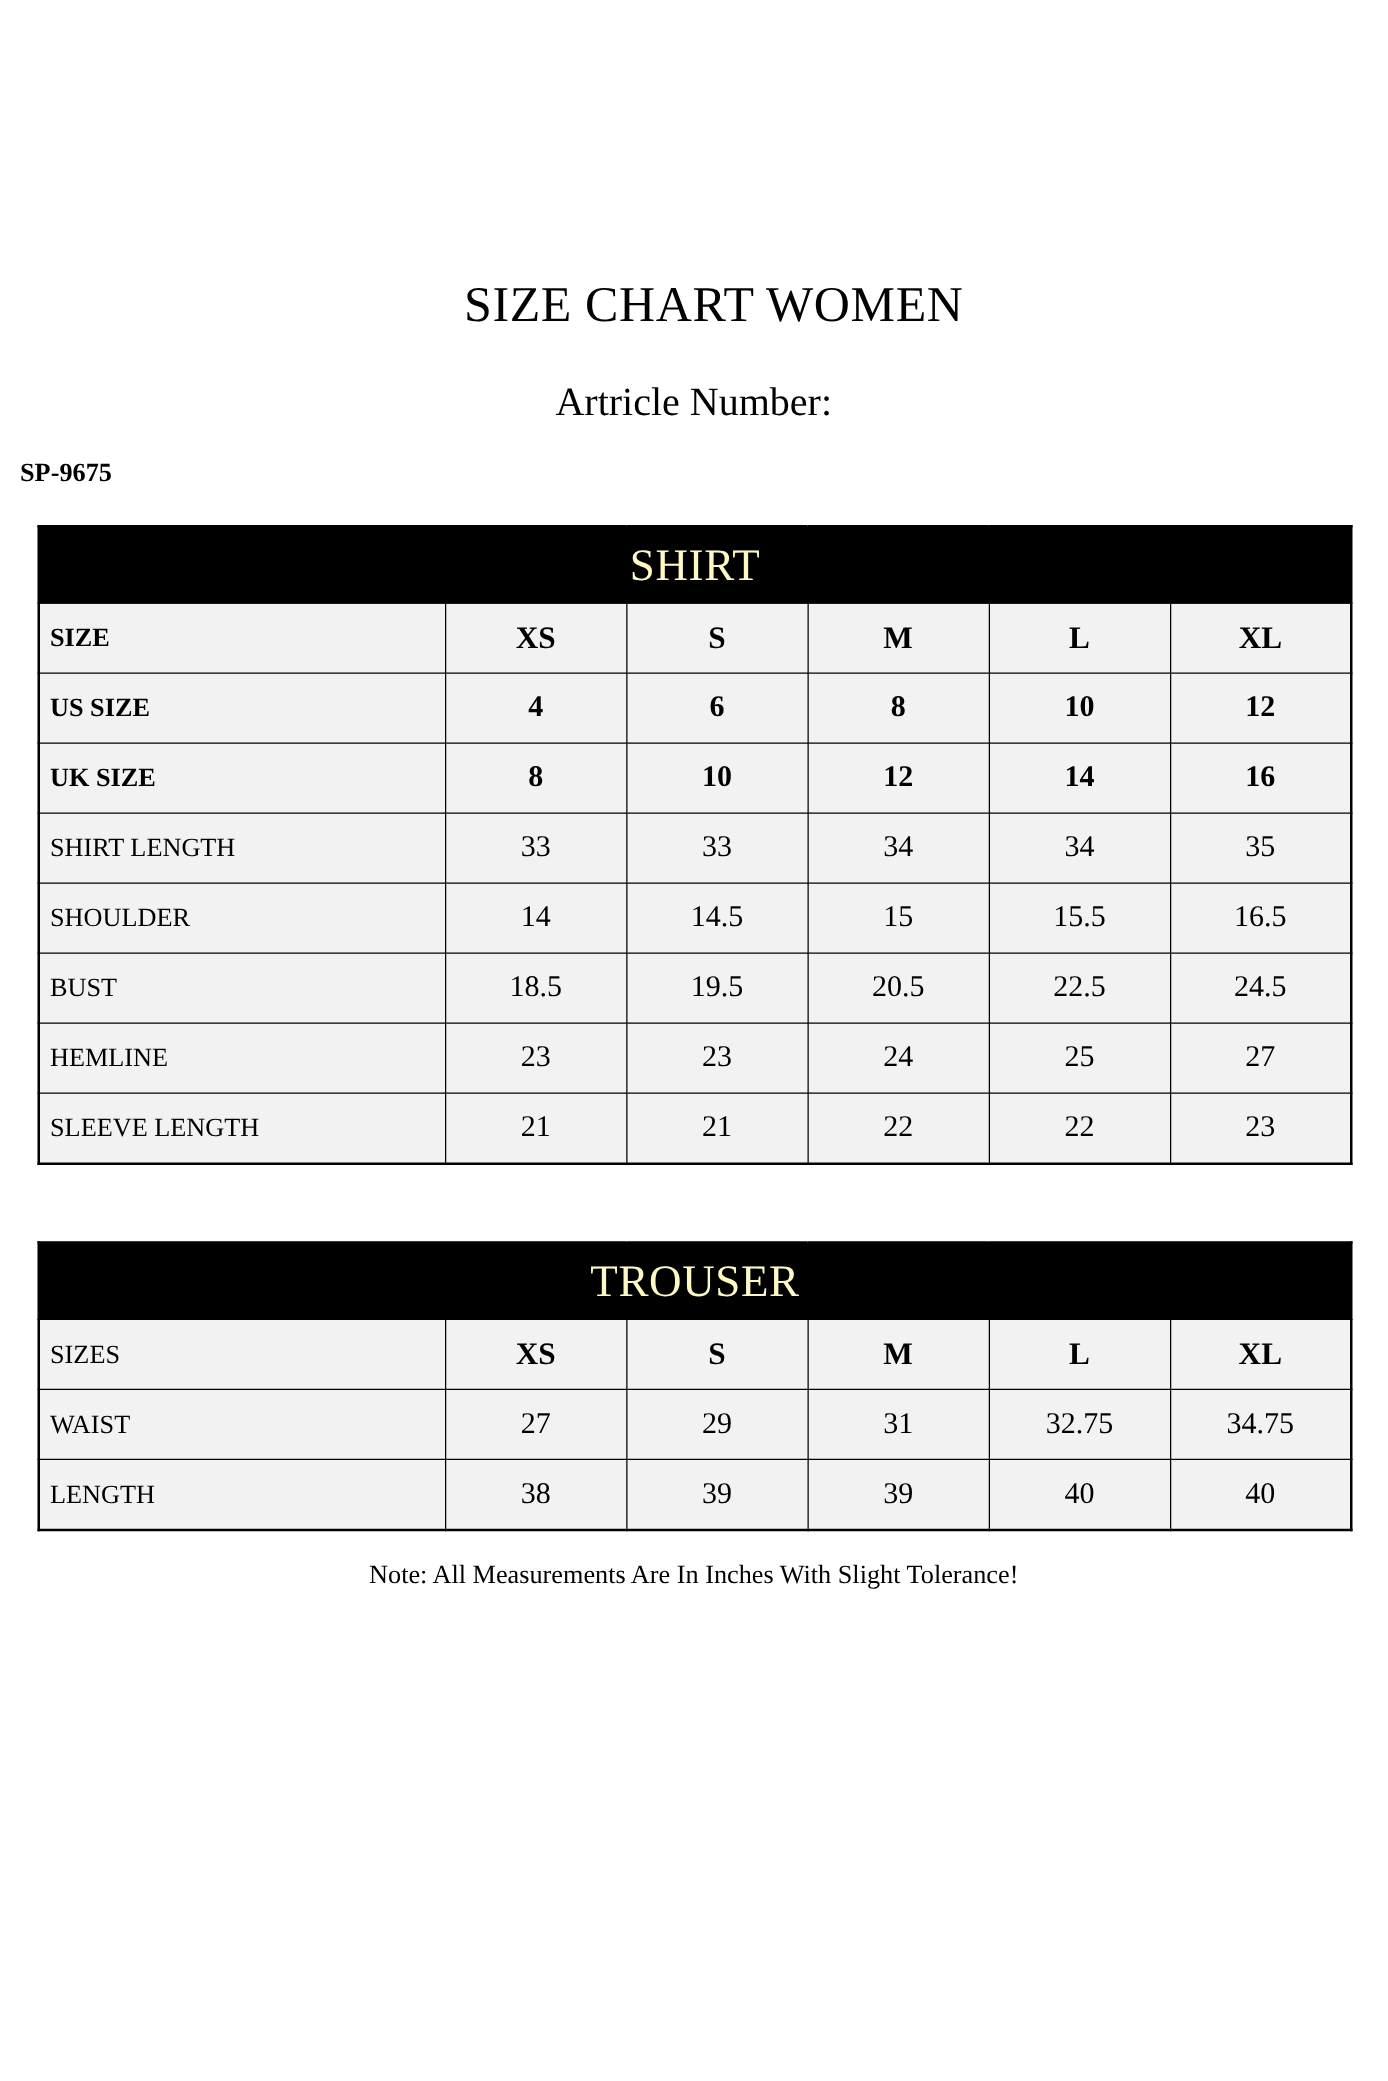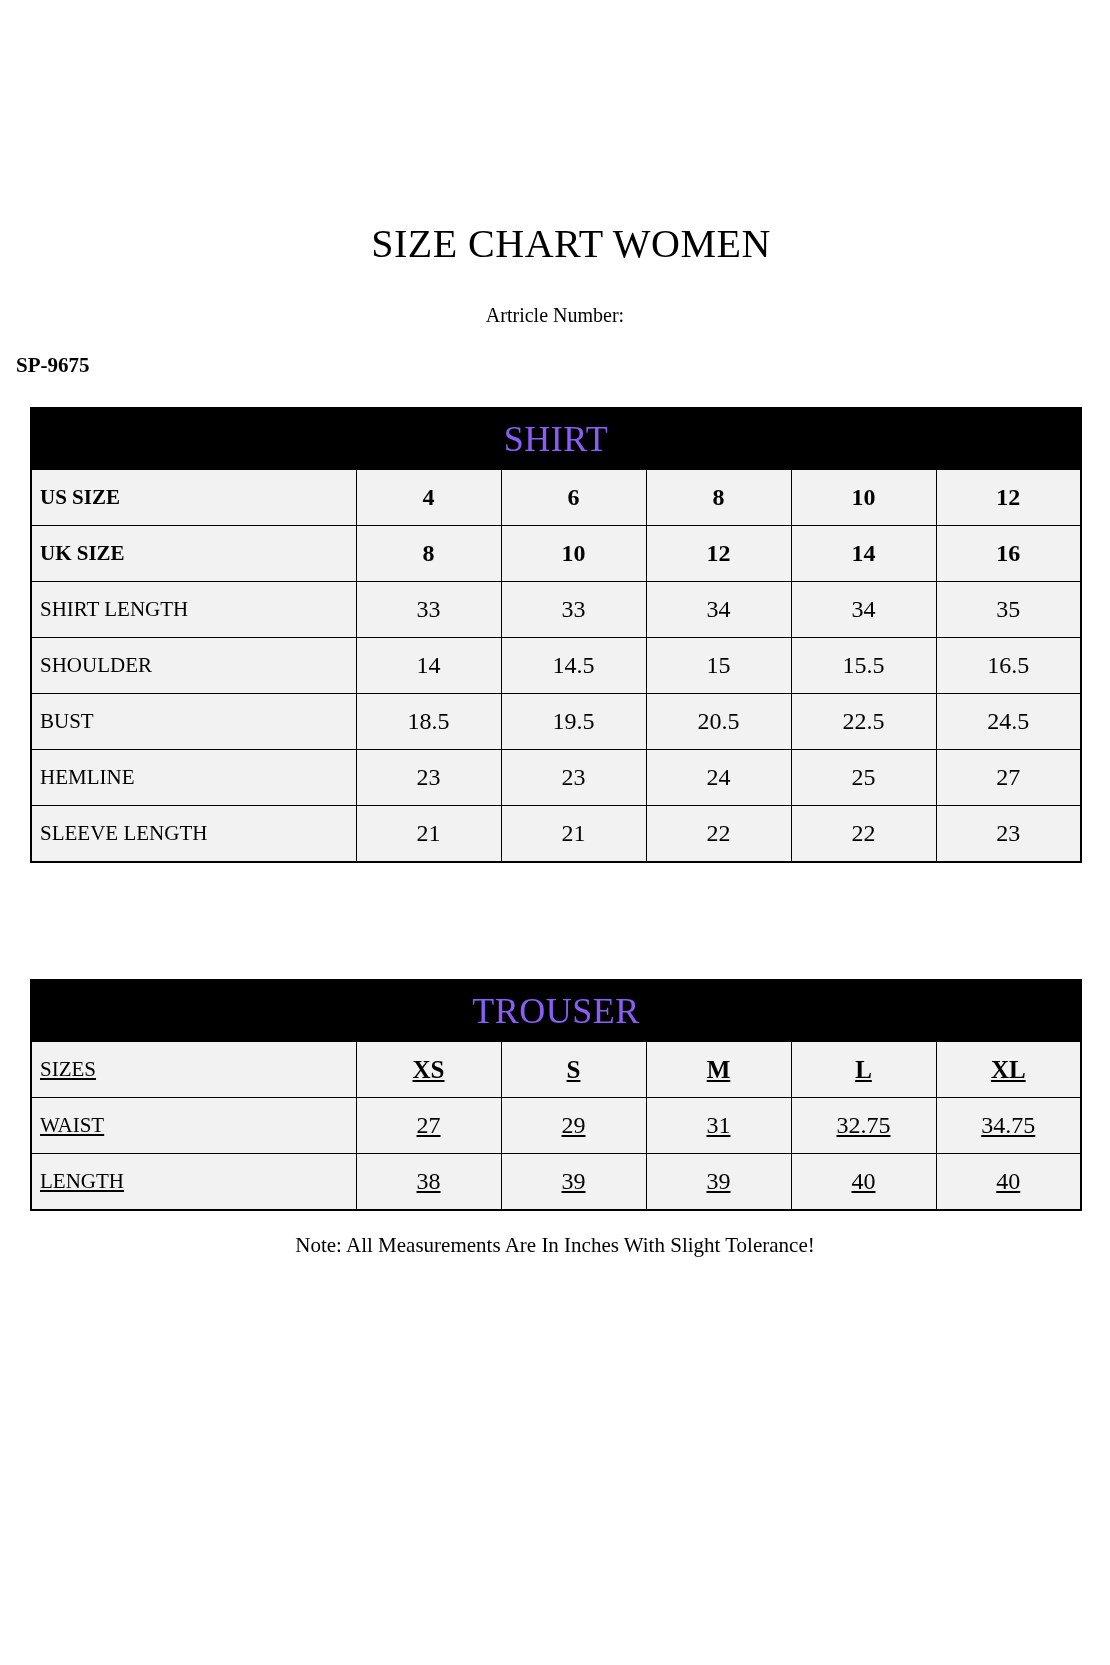--- a/index.html
+++ b/index.html
@@ -28,55 +28,55 @@
     font-weight: 400;
     letter-spacing: 0.5px;
     margin: 0;
     padding-top: 222px;
     line-height: 1.1;
     font-family: "Liberation Serif", serif;
     padding-left: 32px;
   }
   .article-label {
     text-align: center;
-    font-size: 20px;
+    font-size: 32px;
     font-weight: 400;
     margin: 0;
     padding-top: 38px;
     line-height: 1.1;
   }
   .article-number {
     font-size: 21px;
     font-weight: bold;
     margin: 16px;
     padding-top: 12px;
     line-height: 1.1;
   }
 
   .table-wrap {
     width: 1050px;
     margin: 0 auto;
   }
   .shirt-wrap { margin-top: 30px; }
-  .trouser-wrap { margin-top: 116px; text-decoration: underline; }
+  .trouser-wrap { margin-top: 61px; }
 
   table.size-table {
     width: 1050px;
     border-collapse: collapse;
     table-layout: fixed;
     border: 2px solid #000;
   }
   table.size-table td, table.size-table th {
     border: 1px solid #000;
     padding: 0;
     margin: 0;
   }
   .section-head {
     background: #000000;
-    color: #8b5cf6;
+    color: #fef9c3;
     text-align: center;
     font-size: 36px;
     font-weight: 400;
     height: 60px;
     letter-spacing: 0.5px;
     border: 1px solid #000 !important;
   }
   .row-label {
     text-align: left;
     padding-left: 8px !important;
@@ -124,20 +124,28 @@
           <col class="data-col">
           <col class="data-col">
           <col class="data-col">
           <col class="data-col">
       </colgroup>
       <tbody>
         <tr>
           <td class="section-head" colspan="6">SHIRT</td>
         </tr>
 
+        <tr class="hdr-size">
+          <td class="row-label bold">SIZE</td>
+          <td class="cell">XS</td>
+          <td class="cell">S</td>
+          <td class="cell">M</td>
+          <td class="cell">L</td>
+          <td class="cell">XL</td>
+        </tr>
 
         <tr>
           <td class="row-label bold">US SIZE</td>
           <td class="cell bold">4</td>
           <td class="cell bold">6</td>
           <td class="cell bold">8</td>
           <td class="cell bold">10</td>
           <td class="cell bold">12</td>
         </tr>
 

